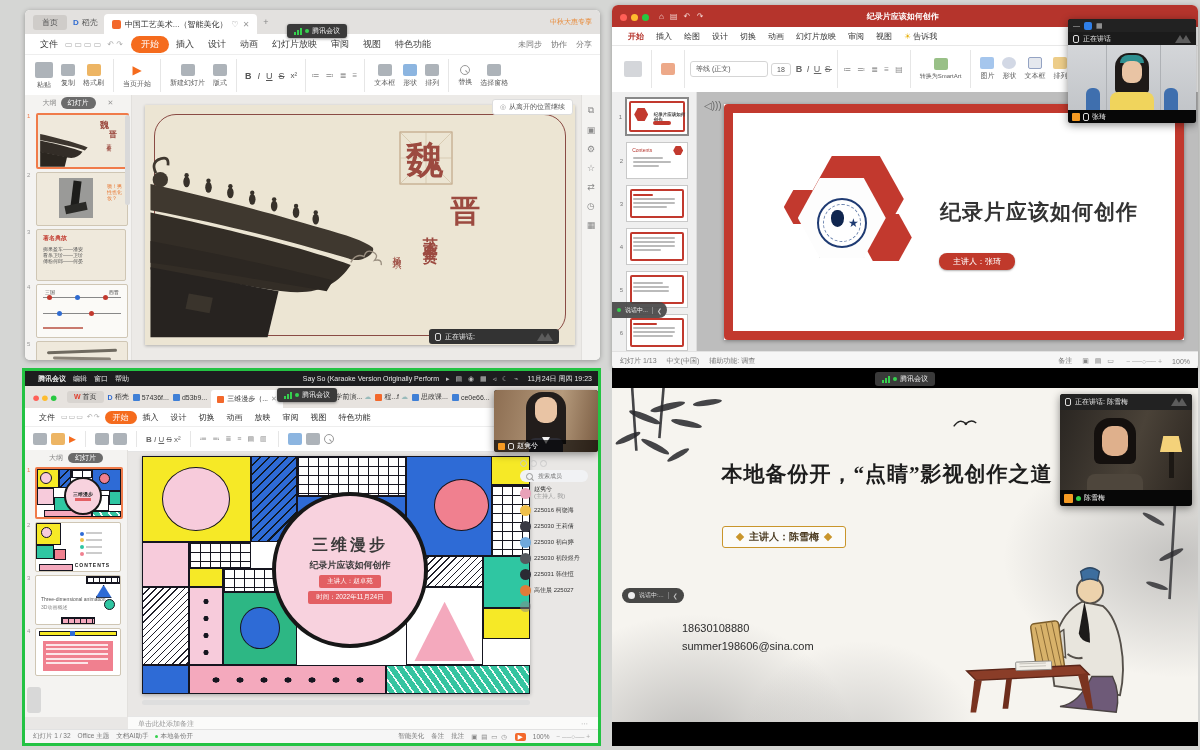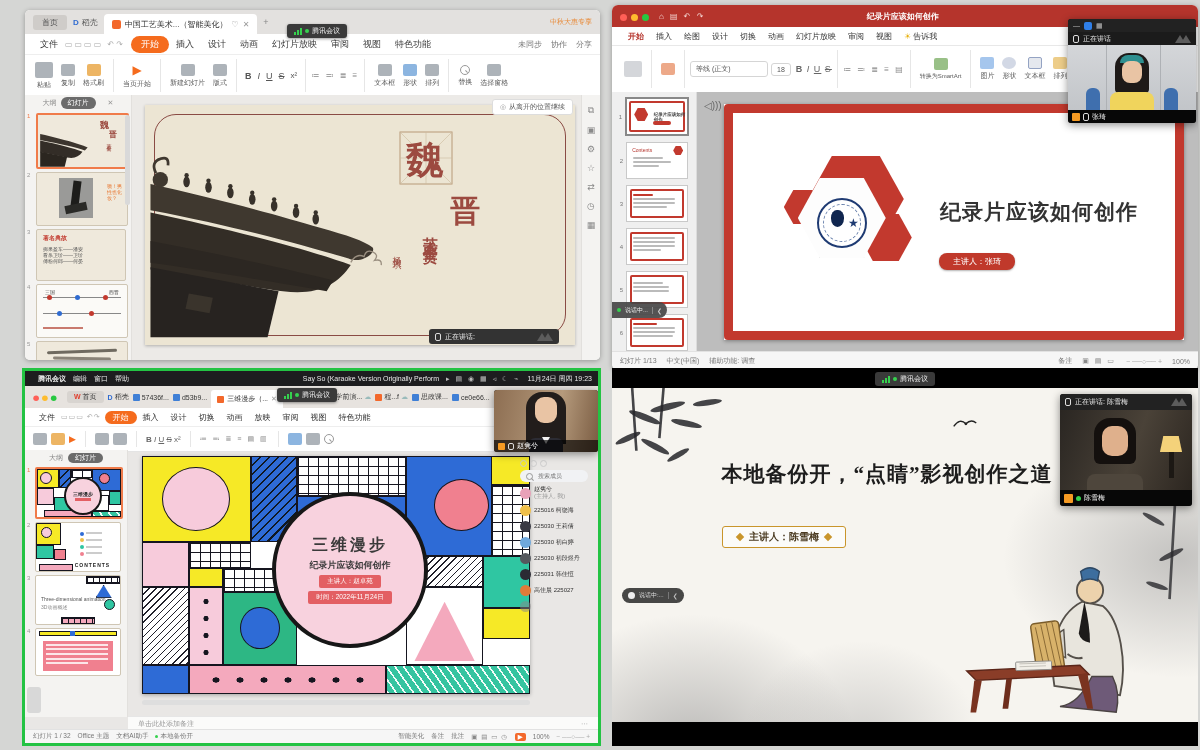--- a/index.html
+++ b/index.html
@@ -900,20 +900,24 @@
 
     <svg viewBox="0 0 150 70" style="position:absolute;right:95px;bottom:2px;width:150px;height:66px">
       <path d="M10,18 L130,12 L140,22 L20,28 Z" fill="#8a3d28" stroke="#5a2518" stroke-width="1.5"></path>
       <path d="M18,28 L14,62 L20,62 L26,28 Z" fill="#7a3320"></path>
       <path d="M128,22 L138,58 L144,58 L138,20 Z" fill="#7a3320"></path>
       <path d="M52,26 L48,58 L54,58 L58,26 Z" fill="#6e2d1c"></path>
       <rect x="62" y="8" width="38" height="9" rx="1" fill="#f2efe8" stroke="#8a8a88" stroke-width="1" transform="rotate(-2 80 12)"></rect>
       <path d="M66,10 h28 M66,13 h28" stroke="#b9b6ae" stroke-width=".8" transform="rotate(-2 80 12)"></path>
     </svg>
 
+    <div class="abs t11" style="left:70px;top:232px;color:#2b2b2b;line-height:1.6">
+      <div>18630108880</div>
+      <div>summer198606@sina.com</div>
+    </div>
 
     <div class="abs row" style="left:10px;top:200px;background:rgba(40,40,40,.85);border-radius:9px;height:15px;padding:0 6px;gap:4px;z-index:10">
       <span style="width:7px;height:7px;background:#eee;border-radius:50%"></span>
       <span class="t6" style="color:#ddd">说话中:...</span>
       <span class="t6" style="color:#bbb;border-left:1px solid #777;padding-left:4px">❮</span>
     </div>
   </div>
 
   <div class="cam abs" style="right:6px;top:26px;width:132px;height:112px">
     <div class="cam-bar" style="height:16px">

